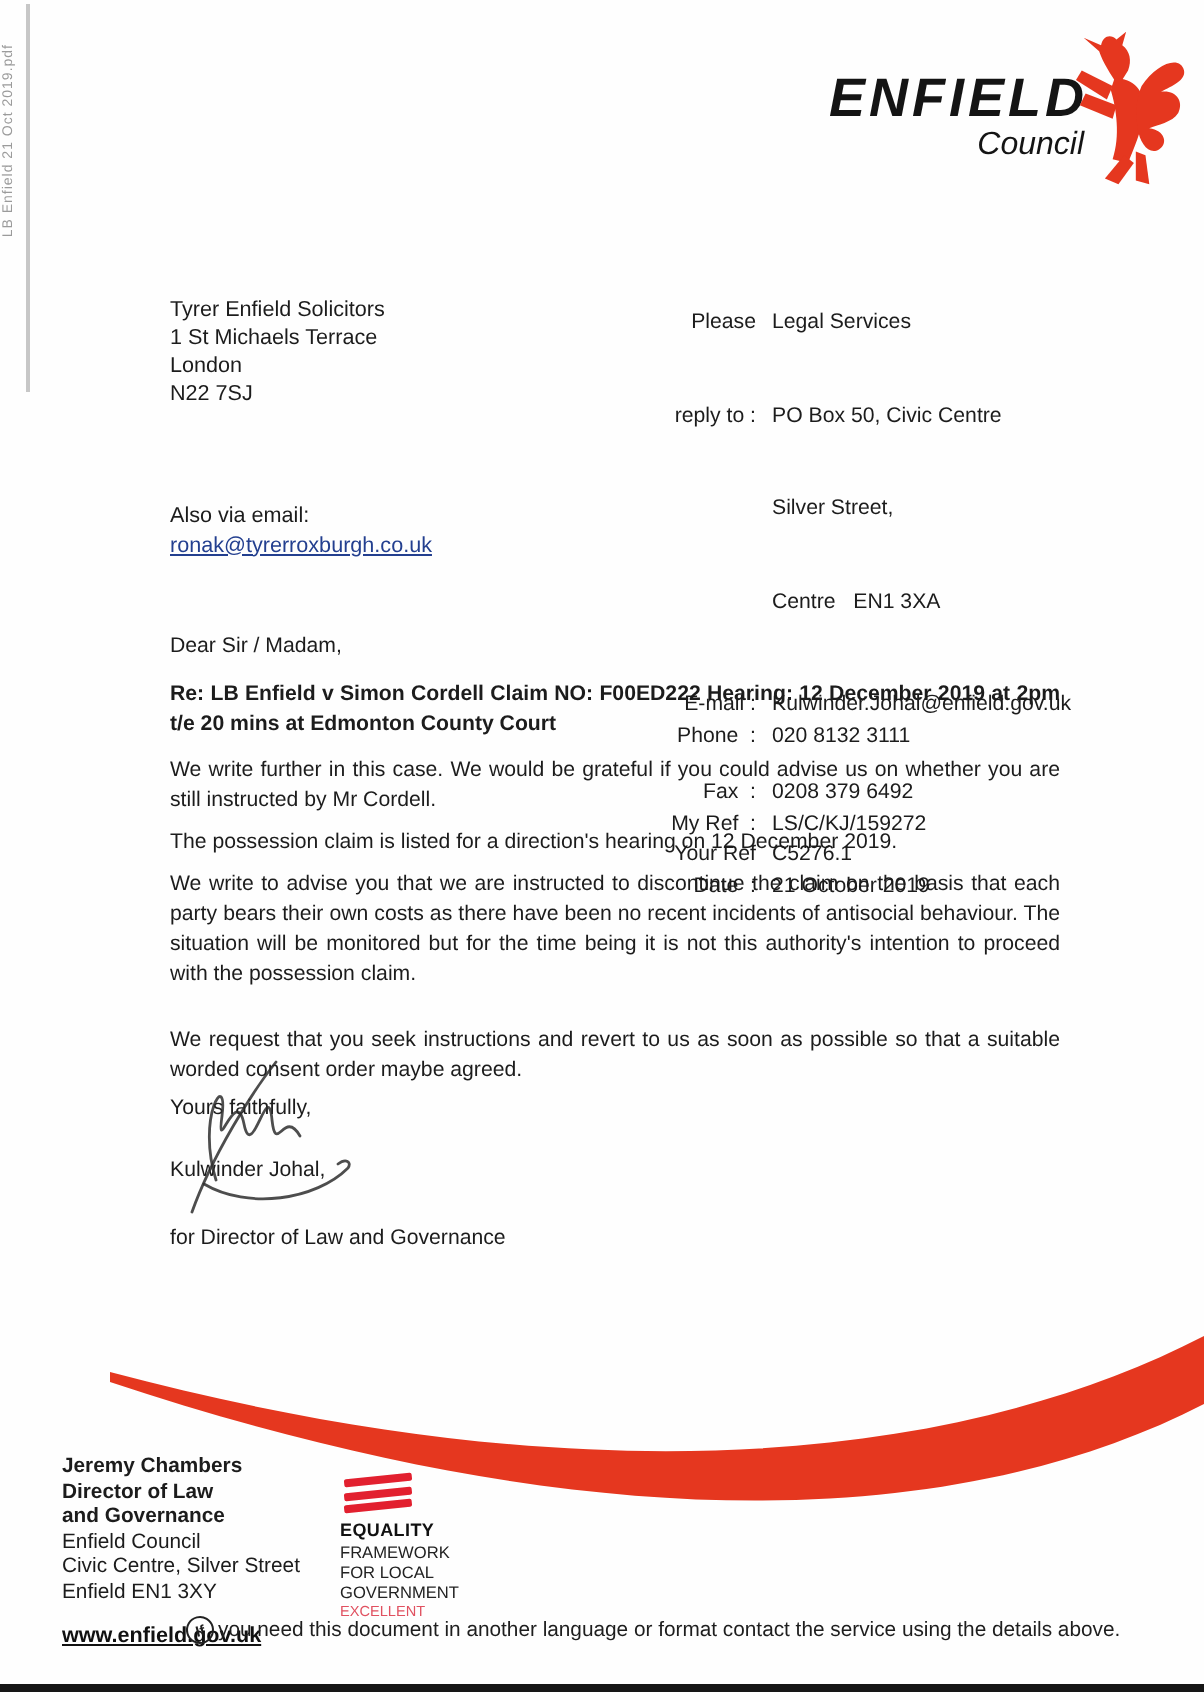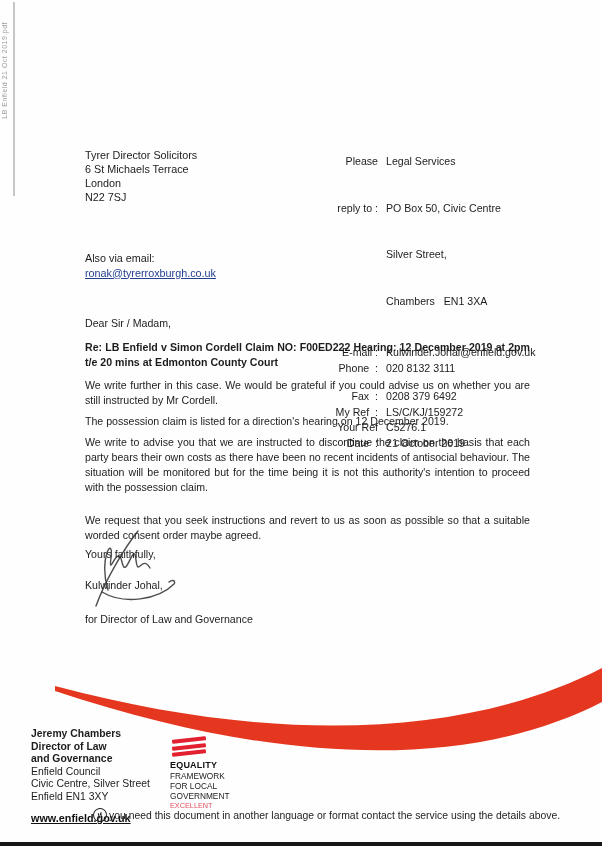--- a/index.html
+++ b/index.html
@@ -67,39 +67,56 @@
   .bottom-line { position:absolute; left:0; top:842px; width:602px; height:4px; background:#161616; }
 </style>
 </head>
 <body>
 
 <div class="page">
 
   <div class="edge-line"></div>
   <div class="file-label">LB Enfield 21 Oct 2019.pdf</div>
 
+  <div class="logo">
+    <div class="logo-text">
+      <div class="logo-name">ENFIELD</div>
+      <div class="logo-sub">Council</div>
+    </div>
+    <svg class="beast" viewBox="0 0 60 85">
+      <g fill="#e5371f" stroke="none">
+        <path d="M14,12 L6,5 L15,9 C16,4 20,3 23,6 L28,2 L26,9 C30,12 31,17 29,22 L24,30 C20,24 16,18 14,12 Z"></path>
+        <path d="M22,26 C32,26 38,32 37,44 C36,54 32,62 29,70 L21,68 C25,56 23,42 20,32 Z"></path>
+        <path d="M21,30 L5,22 L2,27 L18,37 Z"></path>
+        <path d="M23,40 L7,34 L4,40 L21,47 Z"></path>
+        <path d="M27,66 L17,78 L24,81 L32,70 Z"></path>
+        <path d="M33,64 L33,79 L40,81 L38,66 Z"></path>
+        <path d="M36,30 C44,18 56,14 58,22 C59,27 52,30 46,33 C54,32 58,38 55,44 C52,49 44,50 40,52 C48,53 50,60 45,63 C40,66 35,60 34,52 C33,44 33,37 36,30 Z"></path>
+      </g>
+    </svg>
+  </div>
 
   <div class="recipient">
-    <div>Tyrer Director Solicitors</div>
-    <div>6 St Michaels Terrace</div>
+    <div>Tyrer Enfield Solicitors</div>
+    <div>1 St Michaels Terrace</div>
     <div>London</div>
     <div>N22 7SJ</div>
   </div>
 
   <div class="replyblock">
     <div class="rrow">
       <div class="rlabel">
         <div>Please</div>
         <div>reply to :</div>
       </div>
       <div class="rvalue">
         <div>Legal Services</div>
         <div>PO Box 50, Civic Centre</div>
         <div>Silver Street,</div>
-        <div>Chambers   EN1 3XA</div>
+        <div>Centre   EN1 3XA</div>
       </div>
     </div>
     <div class="gap1"></div>
     <div class="rrow">
       <div class="rlabel">E-mail :</div>
       <div class="rvalue">Kulwinder.Johal@enfield.gov.uk</div>
     </div>
     <div class="rrow">
       <div class="rlabel">Phone  :</div>
       <div class="rvalue">020 8132 3111</div>

